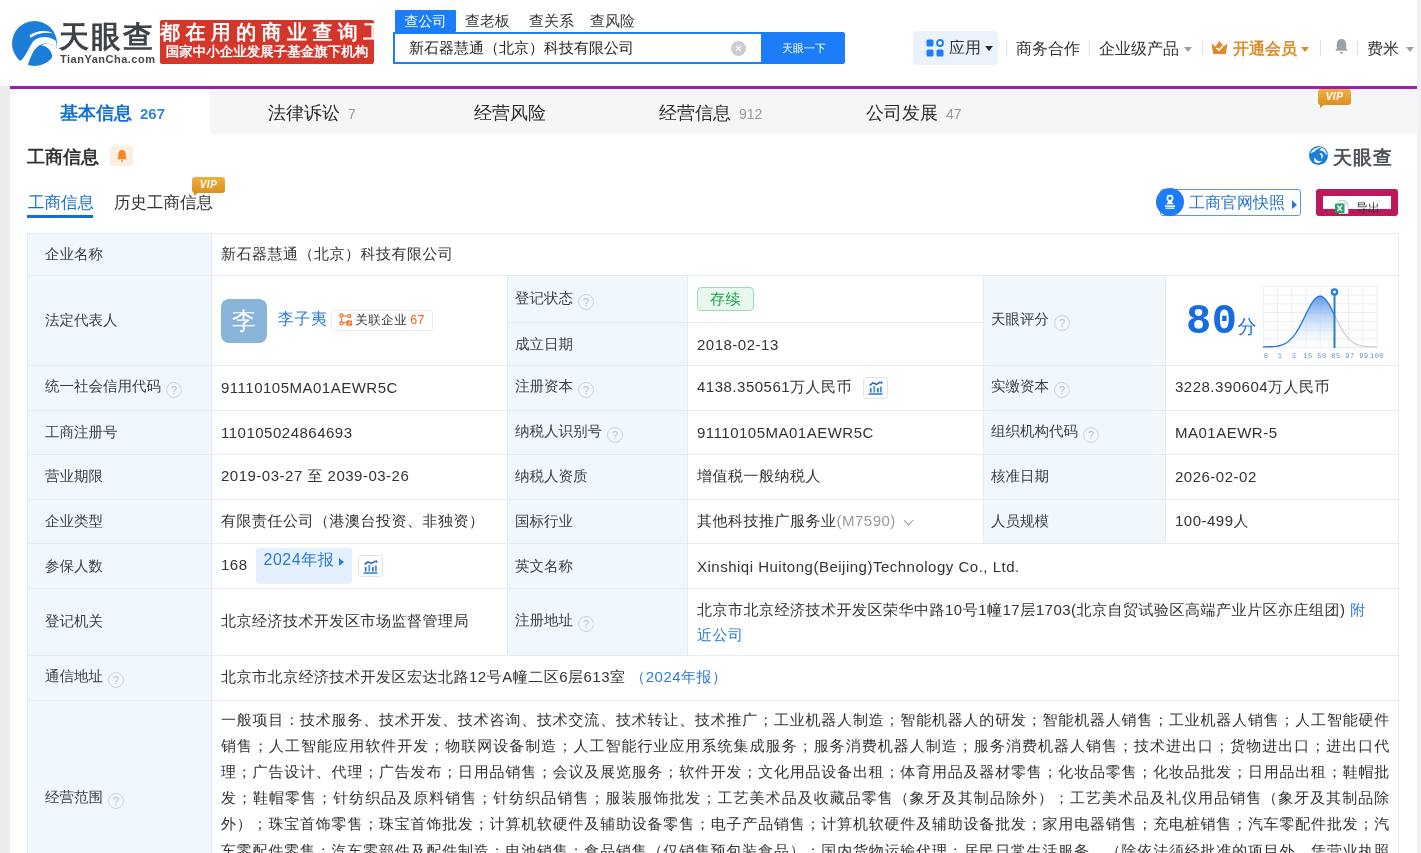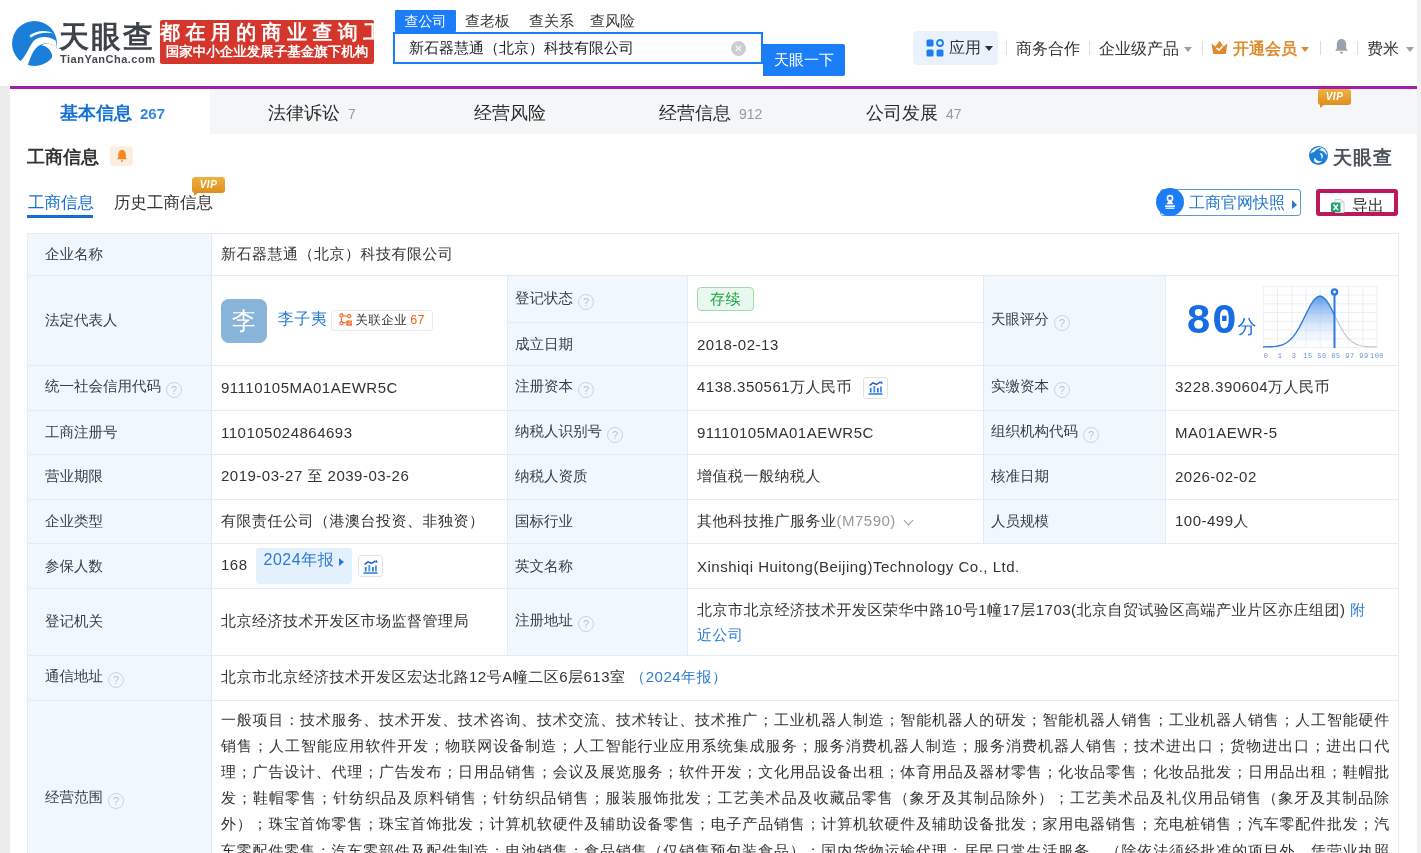--- a/index.html
+++ b/index.html
@@ -13,21 +13,21 @@
 .redbox{left:160px;top:20px;width:214px;height:44px;background:#d5362b;border-radius:2px;
   color:#fff;font-weight:bold;text-align:center;padding-top:3px;}
 .redbox .l1{font-size:20px;letter-spacing:5.4px;line-height:19px;white-space:nowrap;}
 .redbox .l2{font-size:13.5px;letter-spacing:0;line-height:19px;white-space:nowrap;}
 .stab{top:10px;height:22px;line-height:22px;font-size:15px;color:#383838;text-align:right;}
 .stab1{left:395px;width:61px;background:#1b7df8;color:#fff;text-align:center;font-size:14px;border-radius:1px;}
 .sinput{left:393px;top:32px;width:370px;height:32px;border:2px solid #1b7df8;background:#fff;
   font-size:15px;color:#242424;line-height:28px;padding-left:14px;}
 .sclear{left:731px;top:41px;width:15px;height:15px;border-radius:50%;background:#c9ced4;
   color:#fff;font-size:10px;line-height:15px;text-align:center;}
-.sbtn{left:763px;top:44px;width:82px;height:32px;background:#1b7df8;color:#fff;font-size:15px;
+.sbtn{left:763px;top:32px;width:82px;height:32px;background:#1b7df8;color:#fff;font-size:11px;
   text-align:center;line-height:32px;border-radius:0 2px 2px 0;}
 .appbtn{left:913px;top:31px;width:85px;height:34px;background:#e9f2fd;border-radius:4px;}
 .navtxt{top:39px;font-size:16px;color:#32353a;}
 .navsep{top:41px;width:1px;height:14px;background:#dadde1;}
 .tri-dn{width:0;height:0;border-left:4.5px solid transparent;border-right:4.5px solid transparent;border-top:5.5px solid #2b2b2b;}
 
 .tabbar{left:10px;top:86px;width:1407px;height:48px;background:#f5f6f7;border-top:3px solid #a21caf;}
 .mtab{position:absolute;top:0;height:48px;line-height:48px;
   font-size:18px;color:#2b2b2b;white-space:nowrap;}
 .mtab small{font-size:14px;color:#999;margin-left:3px;}
@@ -43,22 +43,22 @@
 
 .sectitle{left:27px;top:145px;font-size:18px;font-weight:bold;color:#333;}
 .bellbadge{left:110px;top:146px;width:23px;height:20px;background:#fcefe1;border-radius:3px;text-align:center;}
 .minibrand{left:1333px;top:145px;font-size:19px;font-weight:bold;color:#4e545b;letter-spacing:1px;}
 .subtab1{left:28px;top:192px;font-size:16.5px;color:#146fd5;}
 .subtab2{left:114px;top:192px;font-size:16.5px;color:#333;}
 .subline{left:27px;top:215px;width:66px;height:3px;background:#146fd5;}
 .snapbtn{left:1160px;top:189px;width:141px;height:27px;border:1px solid #5a9ada;border-radius:3px;
   font-size:16px;color:#2577cf;line-height:25px;padding-left:28px;white-space:nowrap;}
 .snapcirc{left:1156px;top:188px;width:28px;height:28px;background:#1b7df8;border-radius:50%;}
-.expbtn{left:1316px;top:189px;width:82px;height:27px;border:4px solid #be185d;border-radius:3px;
-  font-size:16px;color:#333;line-height:25px;text-align:center;}
+.expbtn{left:1316px;top:189px;width:82px;height:27px;border:7px solid #be185d;border-radius:3px;
+  font-size:12px;color:#333;line-height:25px;text-align:center;}
 
 .tbl{position:absolute;left:27px;top:233px;width:1371px;border-collapse:collapse;table-layout:fixed;}
 .tbl td{border:1px solid #e3ecf4;font-size:15px;color:#333;vertical-align:middle;padding:0 8px 0 9px;letter-spacing:0.5px;}
 .tbl td.lb{background:#f0f7fd;padding-left:17px;color:#37404a;font-size:14.5px;letter-spacing:0;}
 .tbl td.m{padding-left:7px;}
 .qm2{display:inline-block;width:16px;height:16px;border:1px solid #c5d6e4;border-radius:50%;
   color:#aec4d6;font-size:11px;line-height:14px;text-align:center;margin-left:5px;vertical-align:-3px;background:#fff0;}
 a.blue{color:#2b7cd4;text-decoration:none;}
 .tagok{display:inline-block;height:24px;line-height:22px;padding:0 12px;background:#e9f8ee;
   border:1px solid #9edcaf;color:#16a245;font-size:15px;border-radius:4px;}

